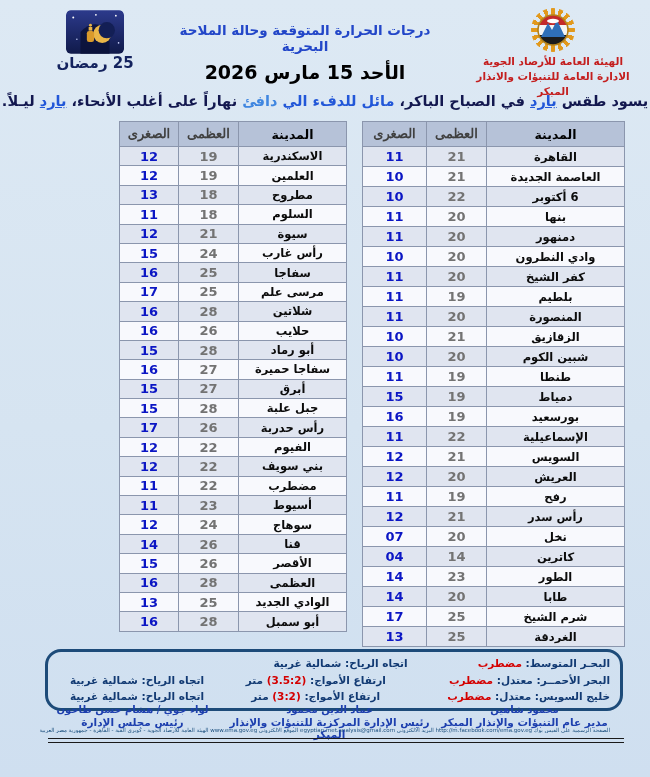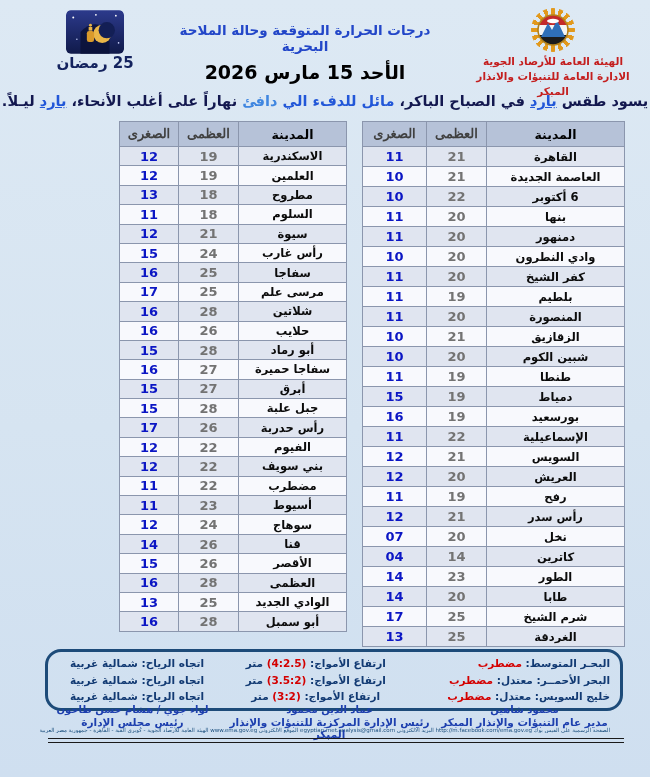--- a/index.html
+++ b/index.html
@@ -410,21 +410,20 @@
             <td class="max">28</td>
             <td class="min">16</td>
           </tr>
         </tbody>
     </table>
   </div>
 
   <div class="marine" id="marine">
       <div class="marine-row">
         <div class="m-sea"><span class="navy">البحـر المتوسط:</span> <span class="red">مضطرب</span></div>
-        <div class="m-wave"><span class="navy">ارتفاع الأمواج:</span> <span class="red" dir="ltr">(4:2.5)</span><span class="navy"> متر</span></div>
         <div class="m-wind navy">اتجاه الرياح: شمالية غربية</div>
       </div>
       <div class="marine-row">
         <div class="m-sea"><span class="navy">البحر الأحمــر: معتدل:</span> <span class="red">مضطرب</span></div>
         <div class="m-wave"><span class="navy">ارتفاع الأمواج:</span> <span class="red" dir="ltr">(3.5:2)</span><span class="navy"> متر</span></div>
         <div class="m-wind navy">اتجاه الرياح: شمالية غربية</div>
       </div>
       <div class="marine-row">
         <div class="m-sea"><span class="navy">خليج السويس: معتدل:</span> <span class="red">مضطرب</span></div>
         <div class="m-wave"><span class="navy">ارتفاع الأمواج:</span> <span class="red" dir="ltr">(3:2)</span><span class="navy"> متر</span></div>

